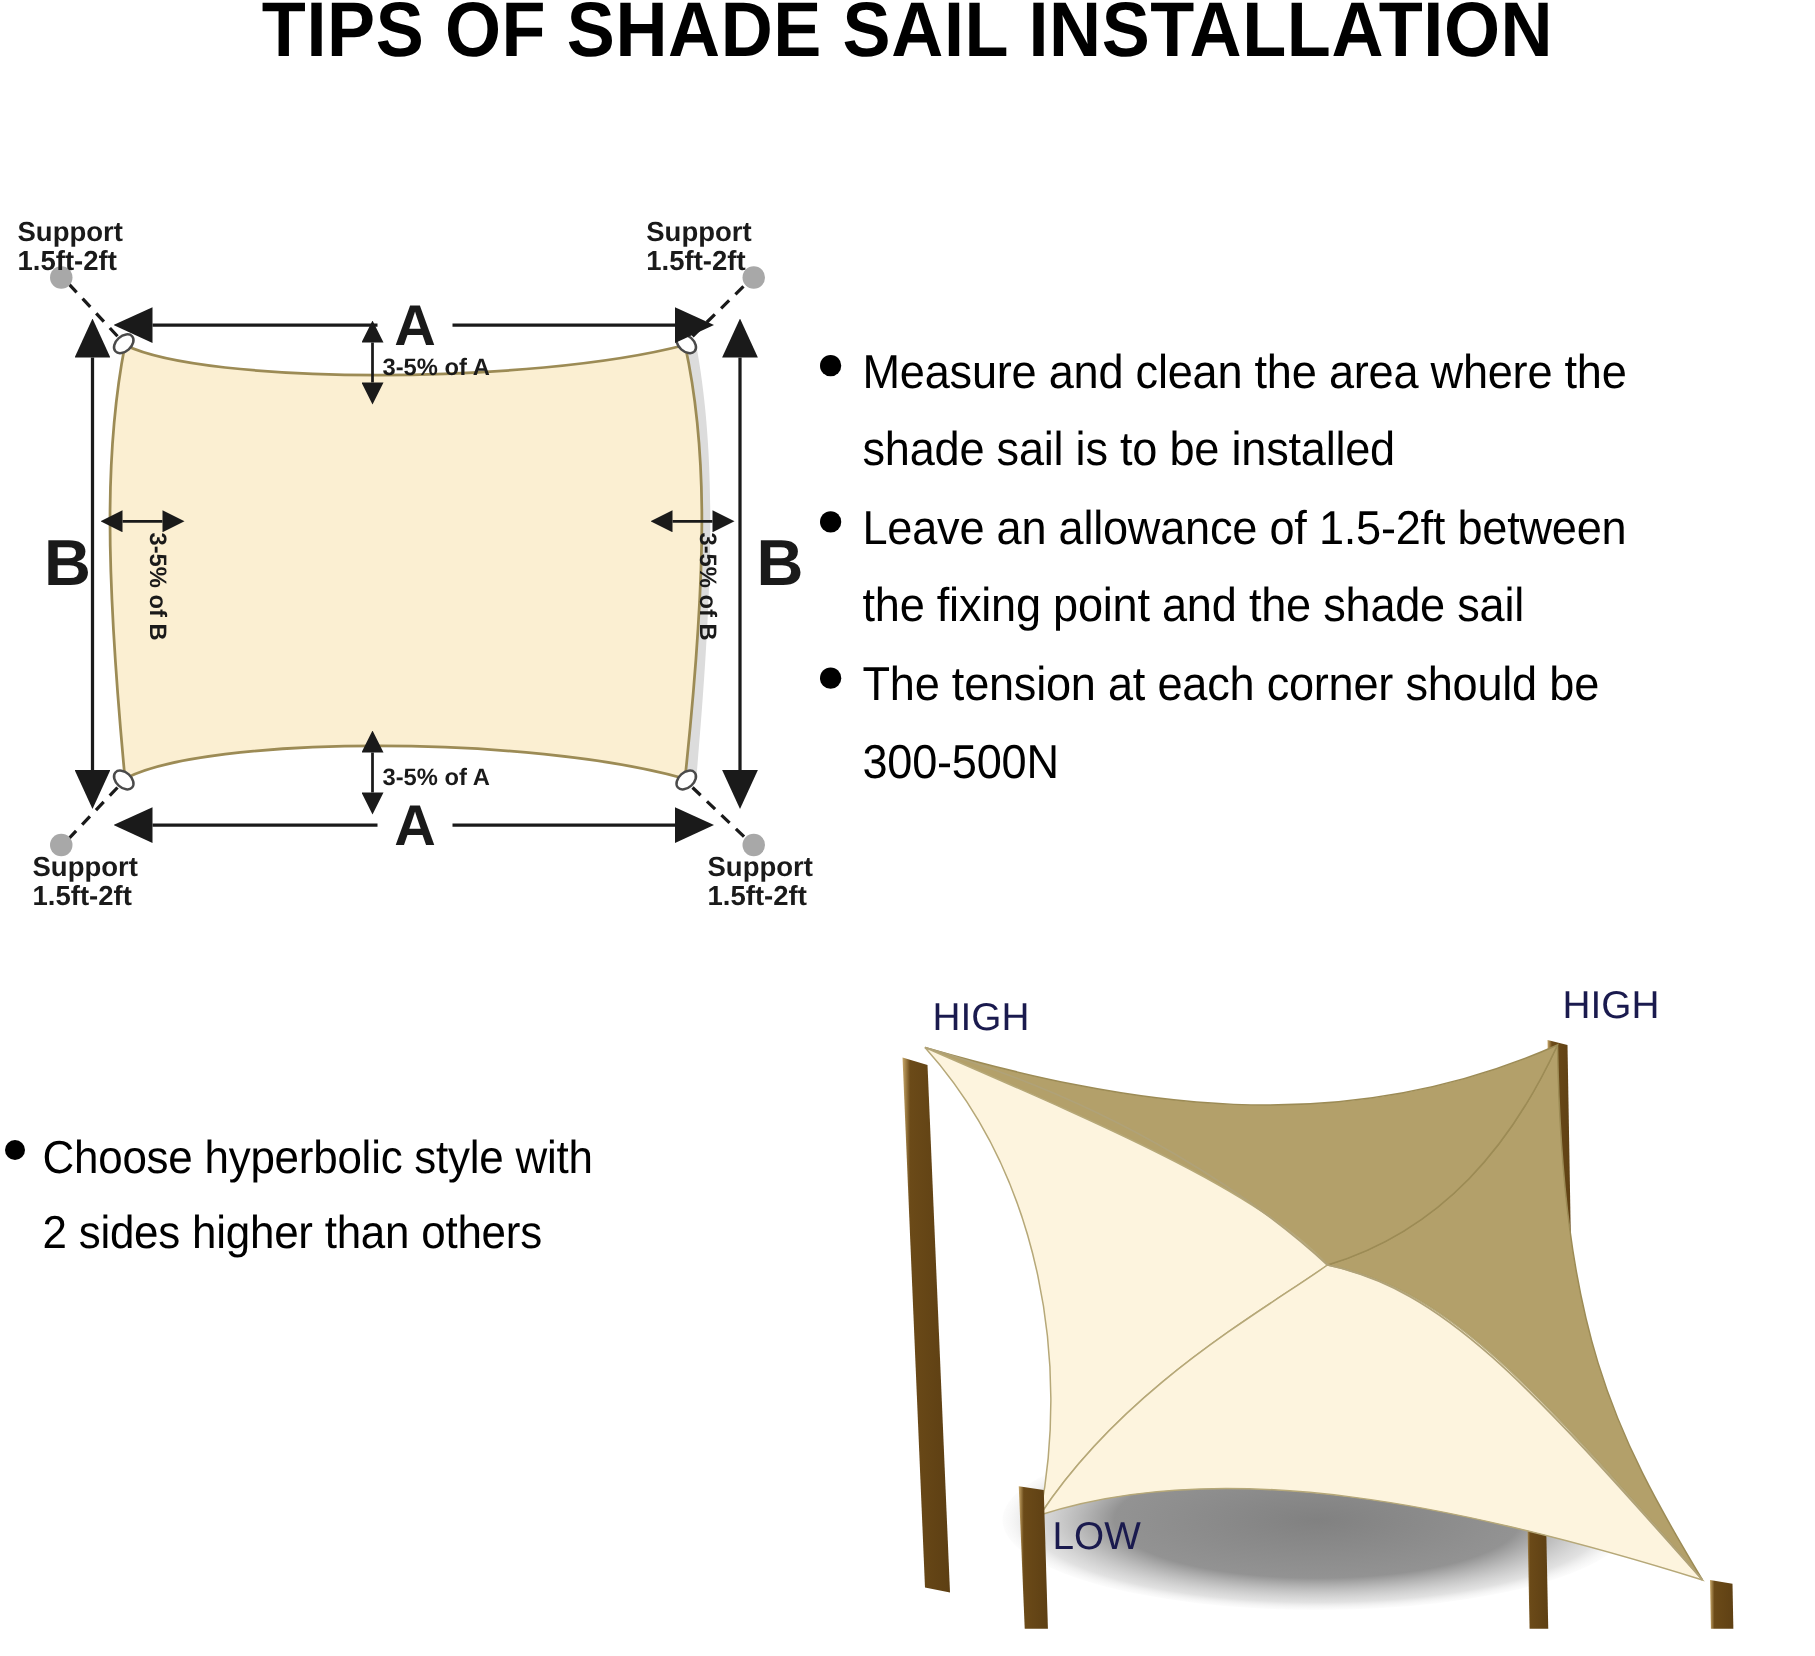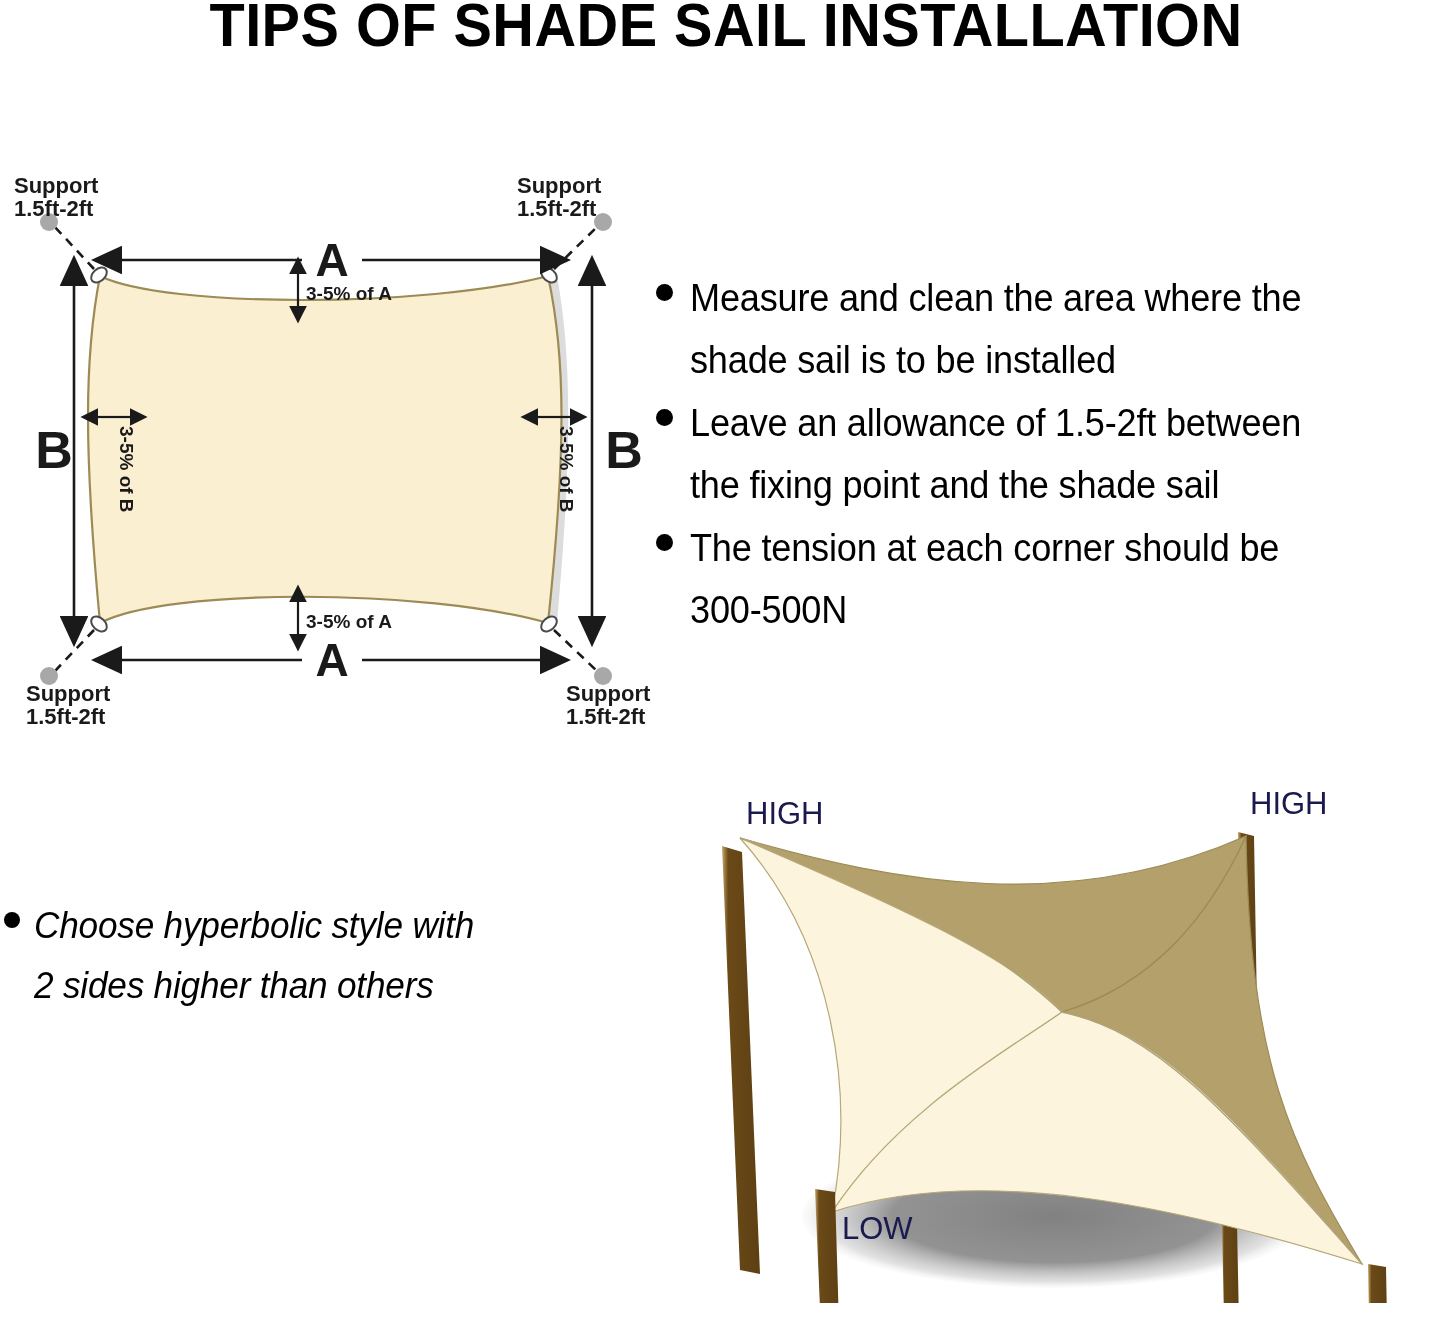--- a/index.html
+++ b/index.html
@@ -38,21 +38,20 @@
     position: absolute;
     left: 656px;
     top: 268px;
     width: 800px;
   }
   #tips-bottom {
     position: absolute;
     left: 4px;
     top: 896px;
     width: 620px;
-    font-style: italic;
   }
   .bullet-row {
     display: flex;
     align-items: flex-start;
     margin-bottom: 2px;
   }
   .bullet-dot {
     flex: 0 0 auto;
     width: 17px;
     height: 17px;

